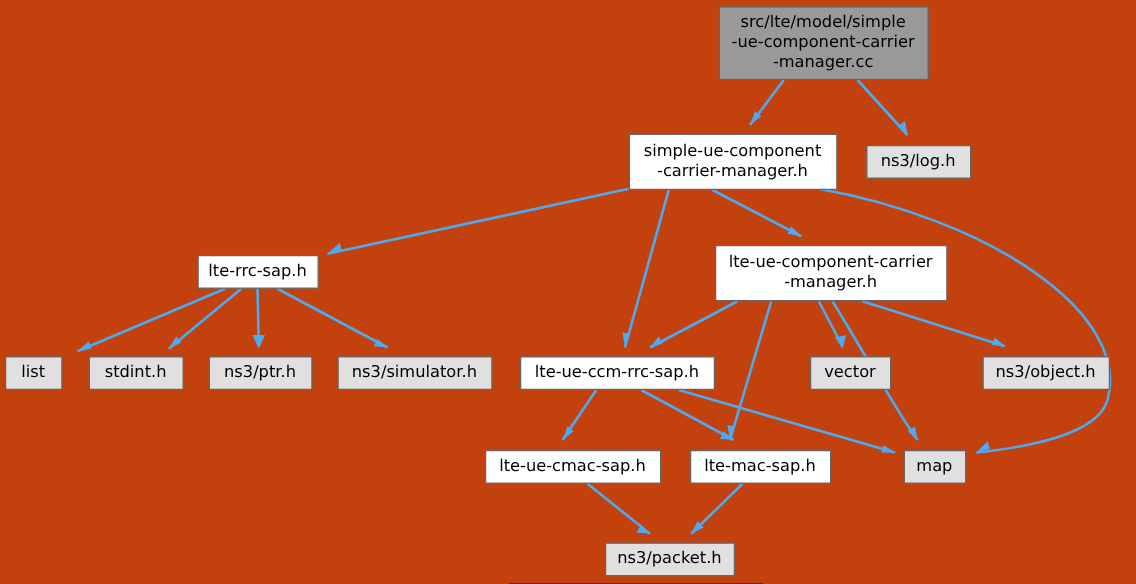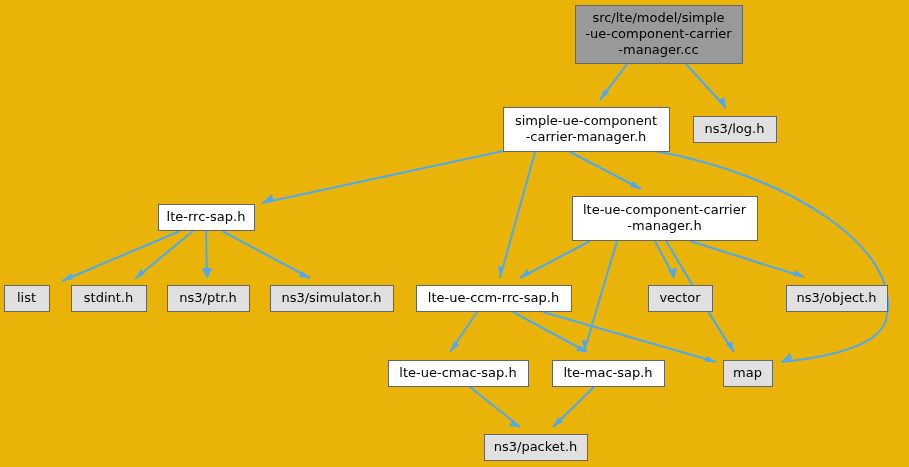--- a/index.html
+++ b/index.html
@@ -4,21 +4,21 @@
 <style>
   html, body {
     margin: 0;
     padding: 0;
     background: #000000;
   }
   #graph-root {
     position: relative;
     width: 909px;
     height: 467px;
-    background: #eab308;
+    background: #c2410c;
     overflow: hidden;
     font-family: "DejaVu Sans", sans-serif;
   }
   svg#graph-canvas {
     position: absolute;
     top: 0;
     left: 0;
     width: 909px;
     height: 467px;
     display: block;

